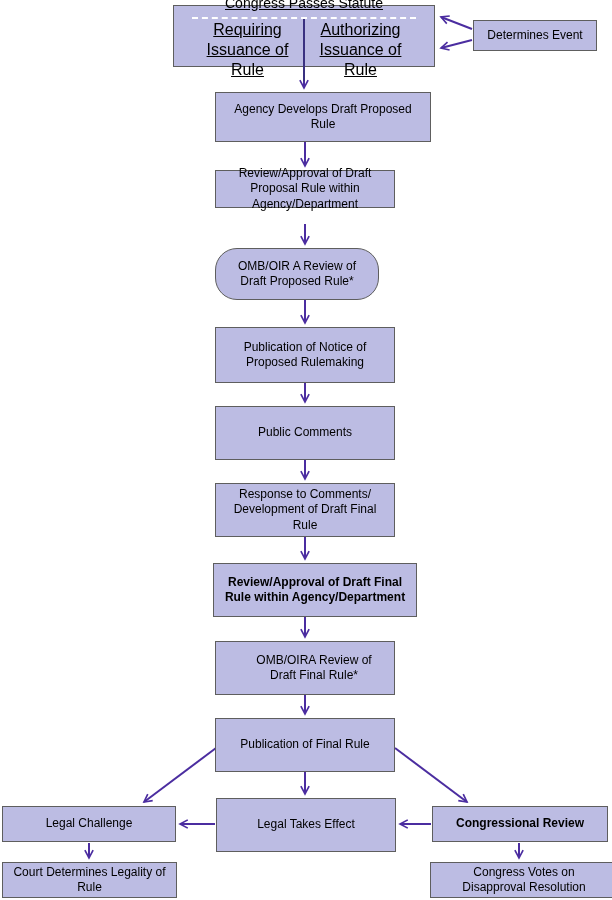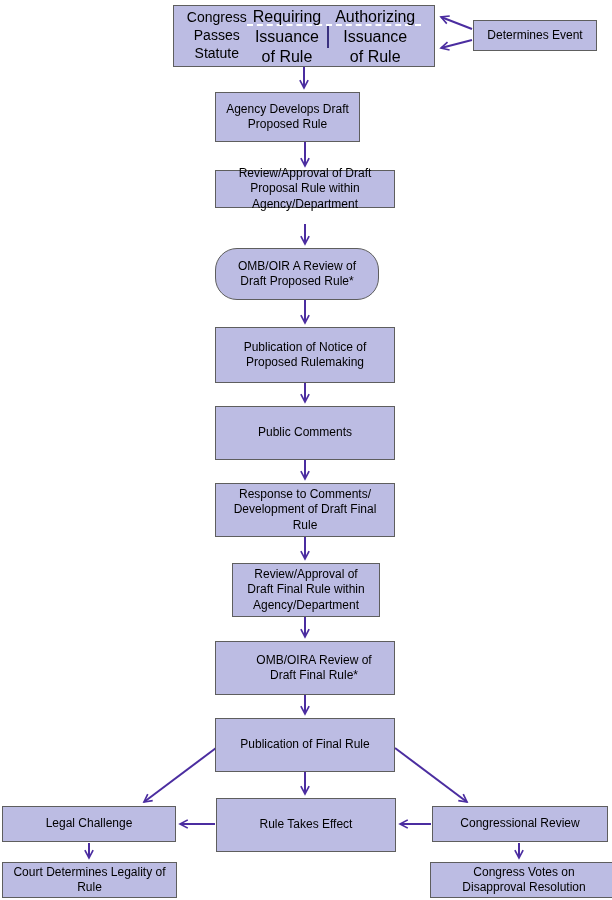--- a/index.html
+++ b/index.html
@@ -37,21 +37,21 @@
     display: flex;
     align-items: center;
     justify-content: center;
     text-align: center;
     font-size: 12px;
     line-height: 1.28;
     padding: 2px 10px;
   }
 
   
-  .n-congress { left:173px; top:5px; width:262px; height:62px; padding:18px; flex-direction:row; align-items:stretch; }
+  .n-congress { left:173px; top:5px; width:262px; height:62px; padding:18px; flex-direction:column; align-items:stretch;text-decoration:underline; }
   .congress-title {
     flex: 0 0 26px;
     display:flex; align-items:center; justify-content:center;
     font-size: 14px;
   }
   .congress-sub {
     flex: 1;
     display: flex;
     border-top: 2px dashed #ffffff;
   }
@@ -60,33 +60,33 @@
     display:flex; align-items:center; justify-content:center;
     text-align:center;
     font-size: 16px;
     line-height: 1.25;
     padding: 1px 6px;
   }
   .congress-sub .cell-r { border-left: 2px solid var(--divider); }
 
   .n-initiating   { left:473px; top:20px;  width:124px; height:31px; }
 
-  .n-agency       { left:215px; top:92px;  width:145px; height:50px; }
+  .n-agency       { left:215px; top:92px;  width:216px; height:50px; }
   .n-review-prop  { left:215px; top:170px; width:180px; height:38px; }
   .n-omb-prop     { left:215px; top:248px; width:164px; height:52px;border-radius:22px; }
   .n-pub-notice   { left:215px; top:327px; width:180px; height:56px; }
   .n-comments     { left:215px; top:406px; width:180px; height:54px; }
   .n-response     { left:215px; top:483px; width:180px; height:54px; }
-  .n-review-final { left:232px; top:563px; width:148px; height:54px; }
+  .n-review-final { left:213px; top:563px; width:204px; height:54px;font-weight:bold; }
   .n-omb-final    { left:215px; top:641px; width:180px; height:54px;padding-left:28px; }
   .n-pub-final    { left:215px; top:718px; width:180px; height:54px; }
 
   .n-legal         { left:2px;   top:806px; width:174px; height:36px; }
   .n-rte           { left:216px; top:798px; width:180px; height:54px; }
-  .n-congressional { left:432px; top:806px; width:176px; height:36px; }
+  .n-congressional { left:432px; top:806px; width:176px; height:36px;font-weight:bold; }
   .n-court         { left:2px;   top:862px; width:175px; height:36px; }
   .n-votes         { left:430px; top:862px; width:188px; height:36px; }
 </style>
 </head>
 <body>
 
 <div class="canvas">
 
   <svg class="arrows" width="612" height="900" viewBox="0 0 612 900" aria-hidden="true">
     <defs>
@@ -137,21 +137,21 @@
   <div class="box n-response">Response to Comments/ Development of Draft Final Rule</div>
 
   <div class="box n-review-final">Review/Approval of Draft Final Rule within Agency/Department</div>
 
   <div class="box n-omb-final">OMB/OIRA Review of Draft Final Rule*</div>
 
   <div class="box n-pub-final">Publication of Final Rule</div>
 
   <div class="box n-legal">Legal Challenge</div>
 
-  <div class="box n-rte">Rule Takes Effect</div>
+  <div class="box n-rte">Legal Takes Effect</div>
 
   <div class="box n-congressional">Congressional Review</div>
 
   <div class="box n-court">Court Determines Legality of Rule</div>
 
   <div class="box n-votes">Congress Votes on Disapproval Resolution</div>
 
 </div>
 
 </body></html>

